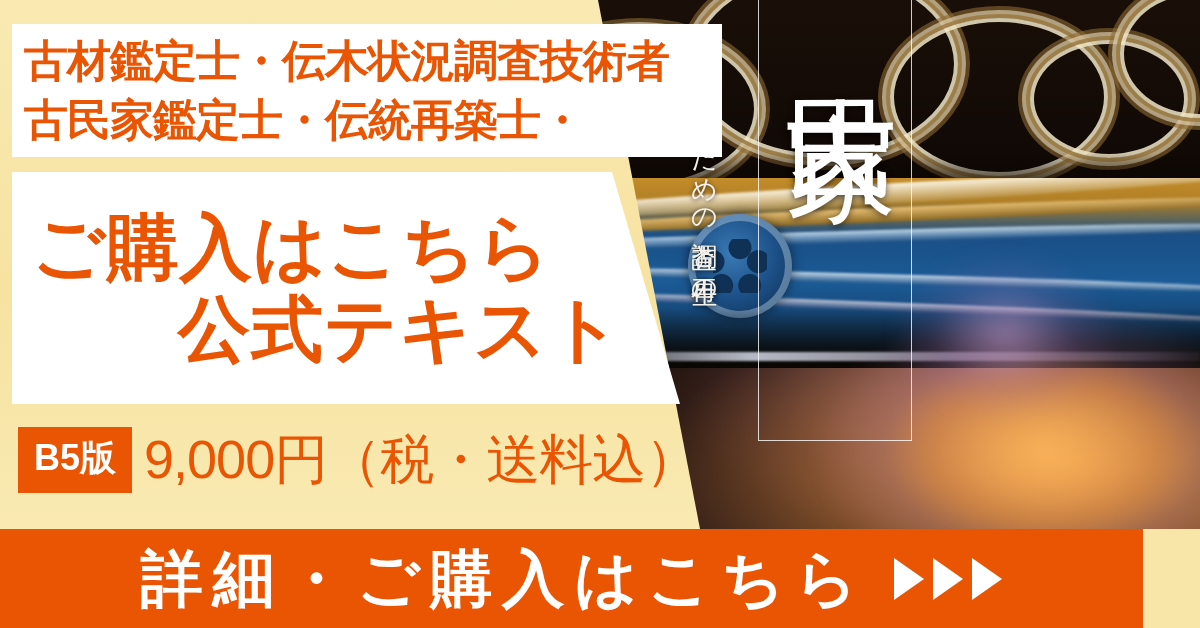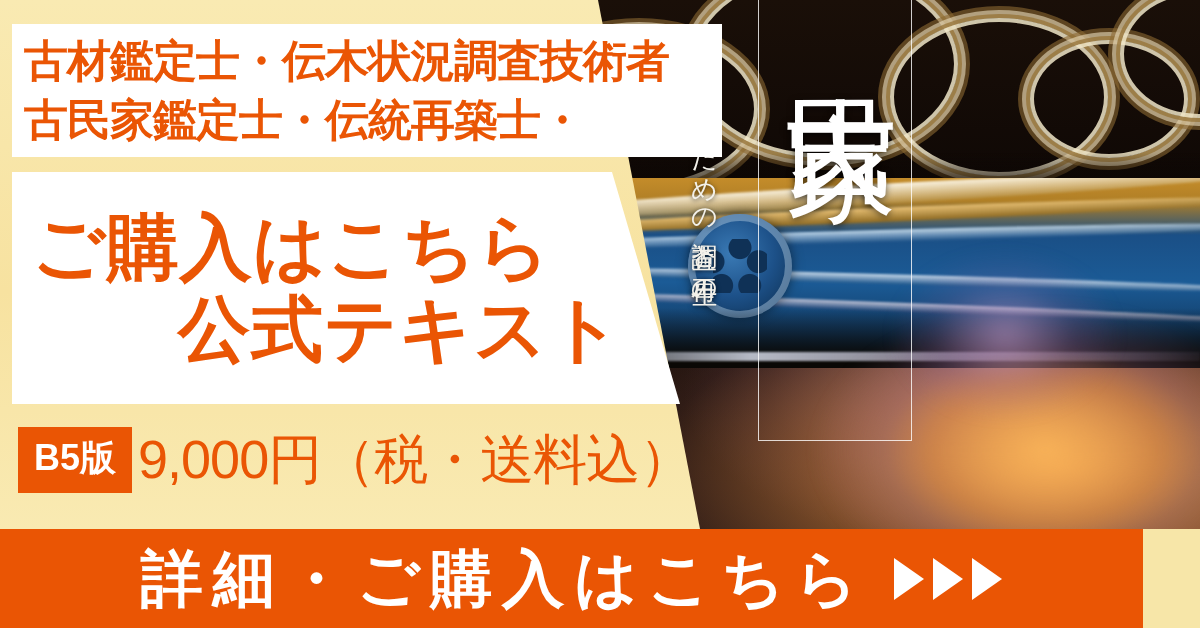--- a/index.html
+++ b/index.html
@@ -191,21 +191,21 @@
     position:absolute;left:18px;top:421px;height:78px;
     display:flex;align-items:center;
   }
   .badge{
     background:#ea5504;color:#fff;font-size:36px;font-weight:700;
     padding:6px 16px 10px 16px;line-height:1;letter-spacing:0px;
     display:flex;align-items:center;justify-content:center;
     height:66px;box-sizing:border-box;
   }
   .price{
-    color:#ea5504;font-size:54px;font-weight:400;margin-left:6px;
+    color:#ea5504;font-size:54px;font-weight:400;margin-left:12px;
     letter-spacing:-1px;white-space:nowrap;
   }
 
   
   .cta{
     position:absolute;left:0;top:529px;width:1143px;height:99px;
     background:#ea5504;display:flex;align-items:center;justify-content:center;
   }
   .cta-text{
     color:#fff;font-size:62px;font-weight:700;letter-spacing:10px;

